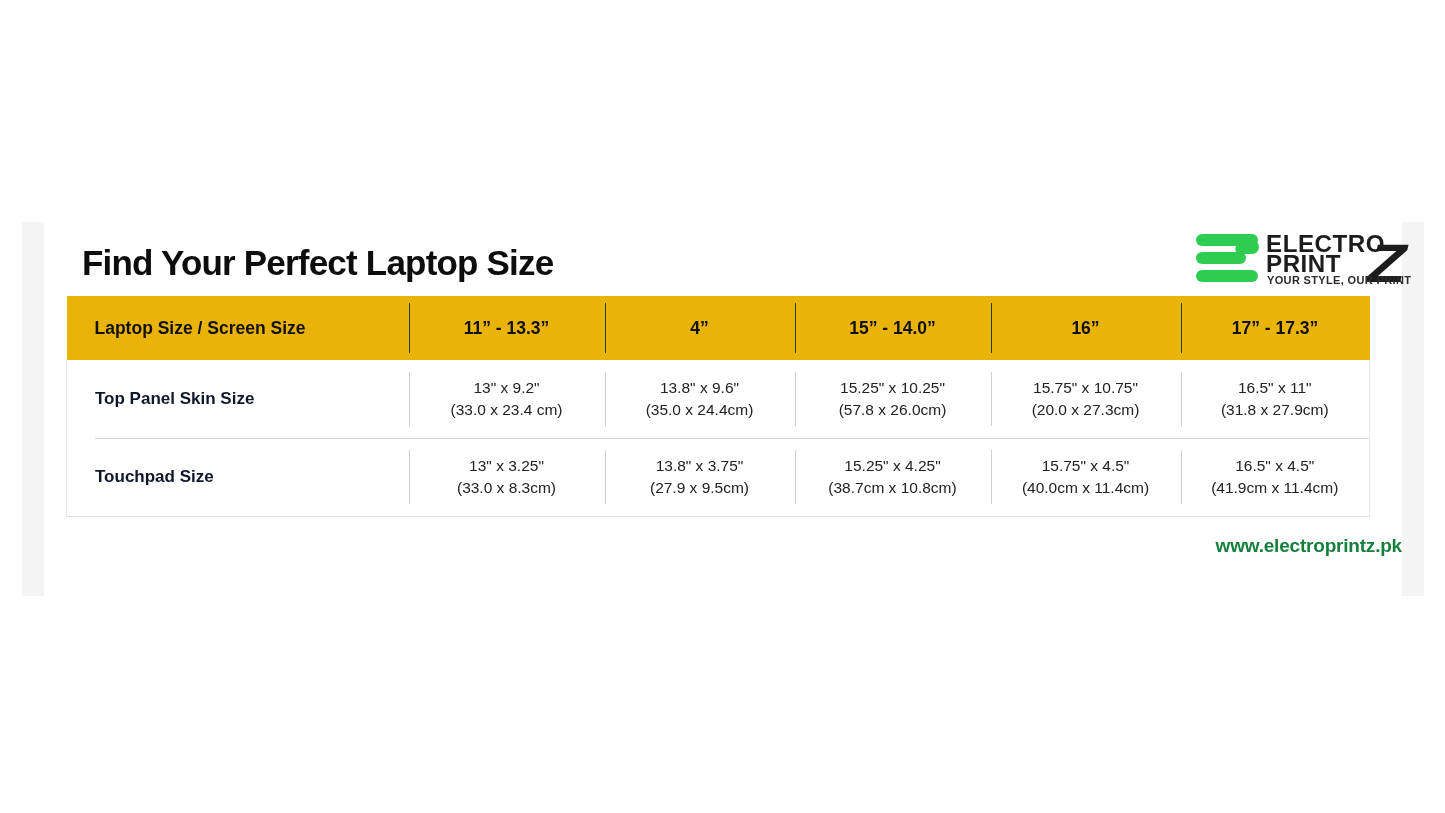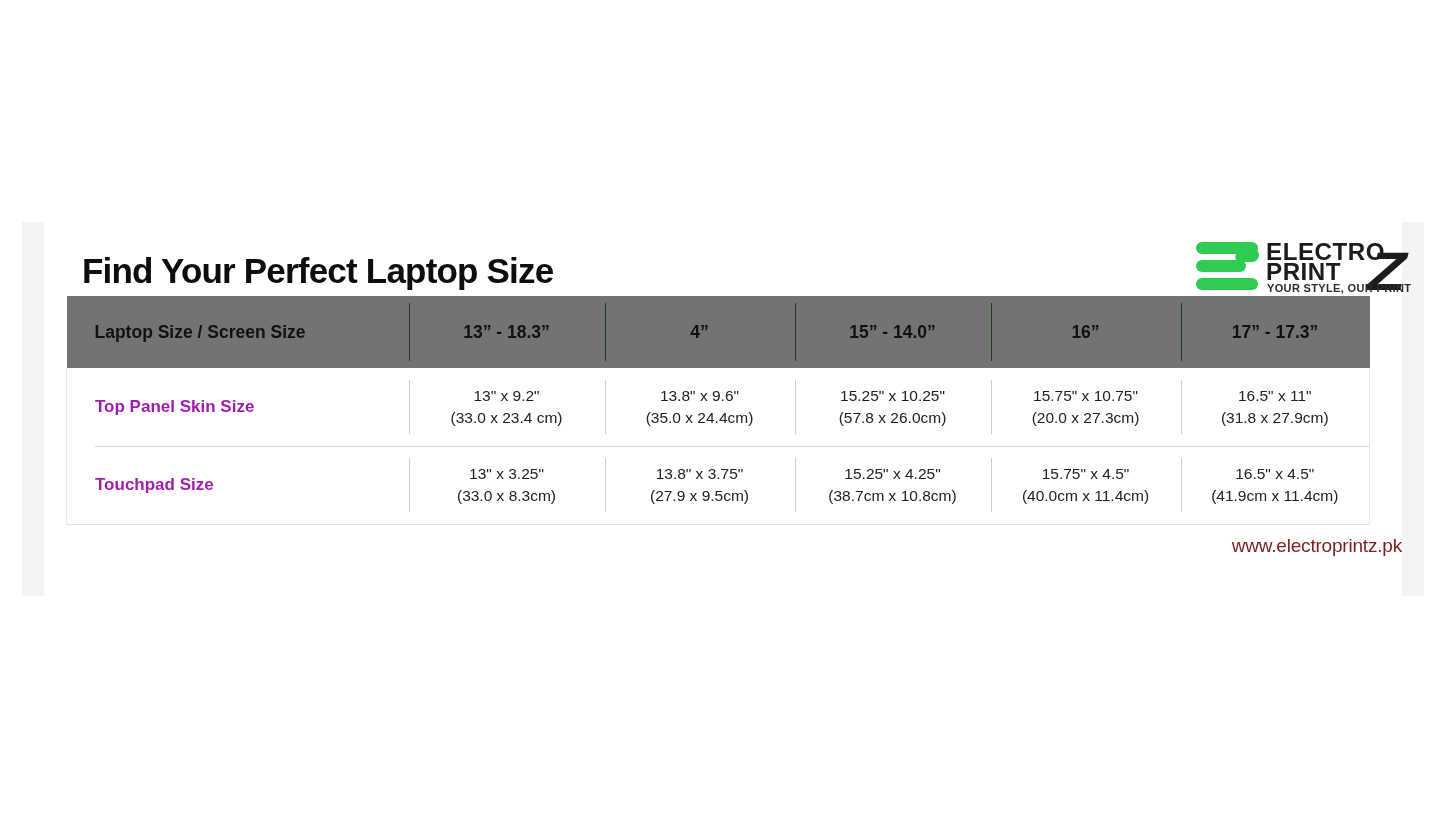--- a/index.html
+++ b/index.html
@@ -41,21 +41,21 @@
     top: 0;
     width: 1336px;
     height: 374px;
     background: #ffffff;
   }
 
   
   #masthead {
     position: absolute;
     left: 0;
-    top: 8px;
+    top: 0;
     width: 1336px;
     height: 74px;
   }
   #page-title {
     position: absolute;
     left: 16px;
     top: 21px;
     font-size: 35px;
     font-weight: bold;
     color: #0d0d0d;
@@ -123,25 +123,25 @@
   
   #size-table {
     position: absolute;
     left: 0;
     top: 74px;
     width: 1303px;
     border-collapse: collapse;
     table-layout: fixed;
   }
   #size-table thead th {
-    background: #737373;
+    background: #eab308;
     color: #111111;
     font-size: 17.5px;
     font-weight: bold;
-    height: 72px;
+    height: 64px;
     padding: 0;
     text-align: center;
     vertical-align: middle;
     position: relative;
   }
   #size-table thead th.label-col {
     text-align: left;
     padding-left: 28px;
   }
   #size-table thead th + th::before {
@@ -163,21 +163,21 @@
     color: #222222;
     line-height: 1.45;
     position: relative;
     background: #ffffff;
   }
   #size-table tbody td.label-col {
     text-align: left;
     padding-left: 28px;
     font-size: 17px;
     font-weight: bold;
-    color: #a21caf;
+    color: #0f172a;
   }
   #size-table tbody td + td::before {
     content: "";
     position: absolute;
     left: 0;
     top: 12px;
     bottom: 12px;
     width: 1px;
     background: #cfcfcf;
   }
@@ -204,22 +204,22 @@
   }
   .cell-line { display: block; }
   .cell-line.metric { white-space: nowrap; }
 
   
   #footer-url {
     position: absolute;
     right: 0px;
     top: 313px;
     font-size: 19px;
-    font-weight: normal;
-    color: #7f1d1d;
+    font-weight: bold;
+    color: #15803d;
     letter-spacing: -0.2px;
     white-space: nowrap;
   }
 </style>
 </head>
 <body>
 
 <div id="page-frame">
 
   <div class="edge-strip left"></div>
@@ -253,21 +253,21 @@
         <col style="width:342px">
         <col style="width:196px">
         <col style="width:190px">
         <col style="width:196px">
         <col style="width:190px">
         <col style="width:189px">
       </colgroup>
       <thead>
         <tr>
           <th class="label-col">Laptop Size / Screen Size</th>
-          <th>13” - 18.3”</th>
+          <th>11” - 13.3”</th>
           <th>4”</th>
           <th>15” - 14.0”</th>
           <th>16”</th>
           <th>17” - 17.3”</th>
         </tr>
       </thead>
       <tbody>
         <tr>
           <td class="label-col">Top Panel Skin Size</td>
           <td>

